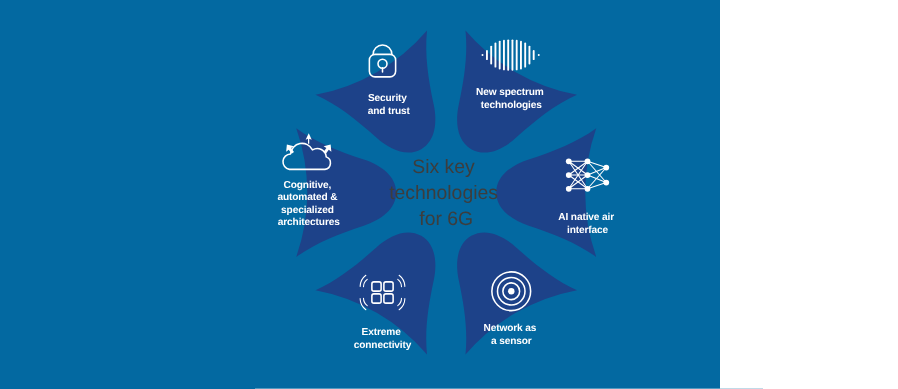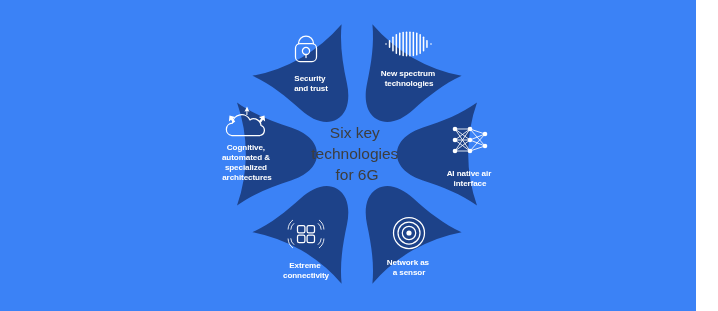--- a/index.html
+++ b/index.html
@@ -2,21 +2,21 @@
 <html><head>
 <meta charset="utf-8">
 <style>
   html,body{margin:0;padding:0;}
   body{
     width:718px;height:311px;
     background:#ffffff;
     font-family:"Liberation Sans", sans-serif;
     overflow:hidden;
   }
-  #stage{position:relative;width:696px;height:311px;background:#3b82f6;}
+  #stage{position:relative;width:576px;height:311px;background:#0369a1;}
   svg.wheel{position:absolute;left:0;top:0;width:718px;height:311px;display:block;}
   .petal{fill:#1d4289;}
   .seg-label{
     fill:#ffffff;
     font-family:"Liberation Sans", sans-serif;
     font-size:8.1px;
     font-weight:bold;
     text-anchor:middle;
     letter-spacing:-0.1px;
   }

